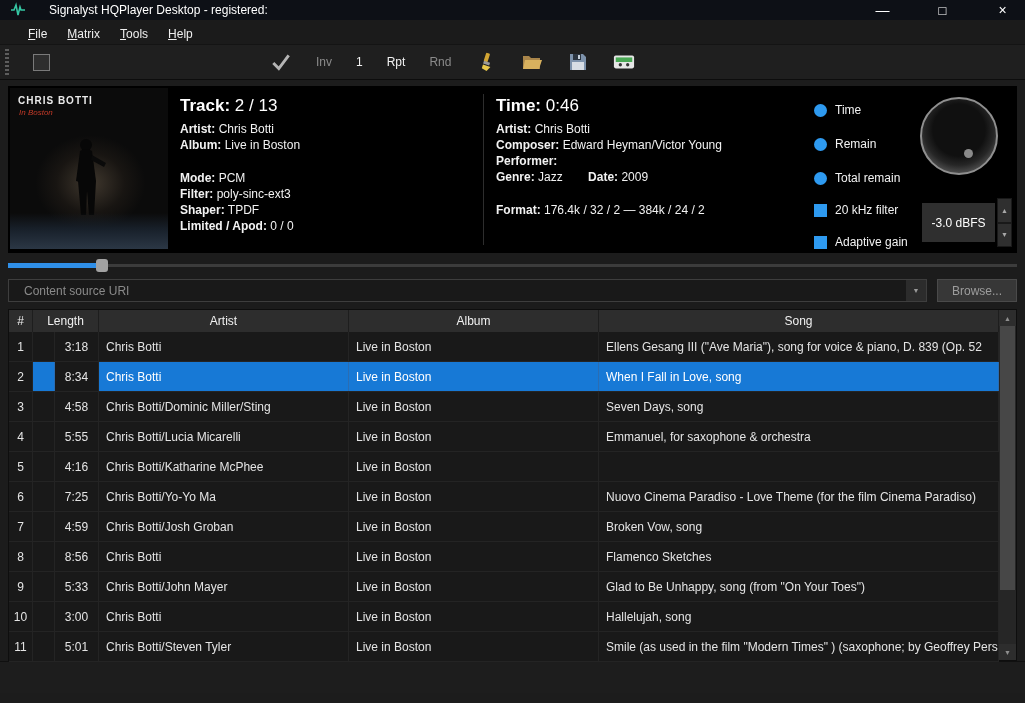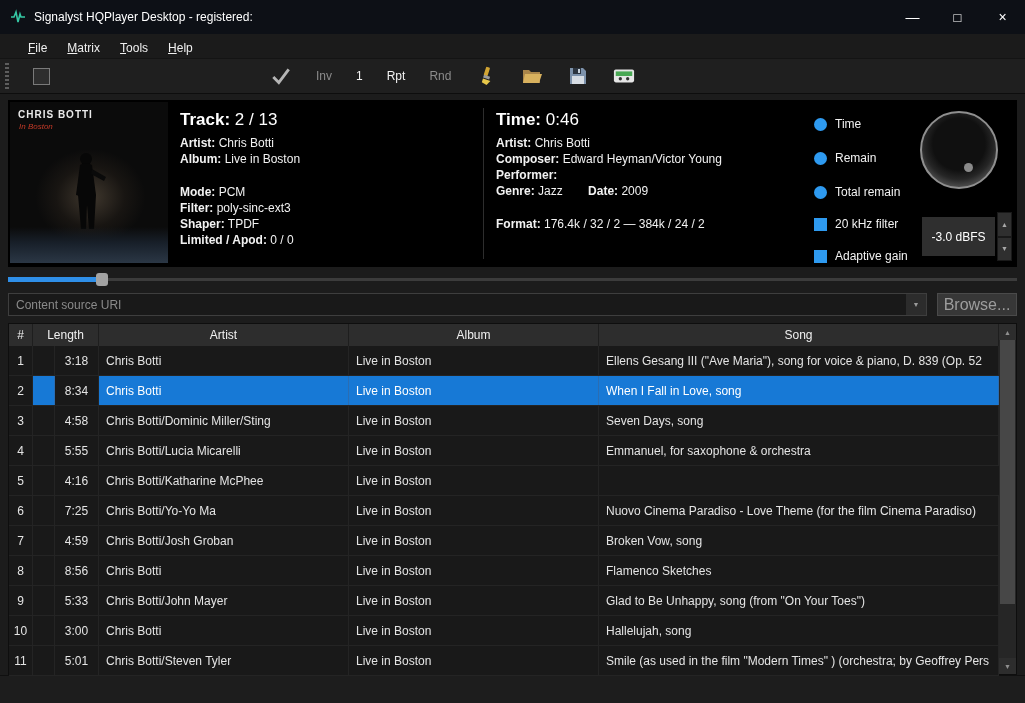--- a/index.html
+++ b/index.html
@@ -1,20 +1,20 @@
 <!DOCTYPE html>
 <html><head>
 <meta charset="utf-8">
 <style>
   * { margin:0; padding:0; box-sizing:border-box; }
   html,body { width:1025px; height:703px; overflow:hidden; }
   body { font-family:"Liberation Sans", sans-serif; background:#1c1c1c; color:#e8e8e8; font-size:12px; }
 
   
-  .titlebar { height:34px; background:#0d1016; display:flex; align-items:center; }
+  .titlebar { height:20px; background:#0d1016; display:flex; align-items:center;gap:15px; }
   .app-icon { width:16px; height:16px; margin:0 8px 0 10px; }
   .title-text { font-size:12px; color:#ffffff; }
   .tb-spacer { flex:1; }
   .tb-btn { width:45px; height:30px; display:flex; align-items:center; justify-content:center; color:#fff; font-size:14px; cursor:default; }
   .tb-btn.max { font-size:13px; }
 
   
   .menubar { height:25px; background:#1b1b1b; display:flex; align-items:flex-end; padding-left:18px; border-bottom:1px solid #141414; }
   .menu-item { display:inline-block; padding:3px 10px; color:#efefef; }
   .menu-item::first-letter { text-decoration:underline; }
@@ -67,26 +67,26 @@
   
   .seek { margin:6px 8px 0; height:12px; position:relative; }
   .seek-track { position:absolute; top:5px; left:0; right:0; height:3px; background:#3c3c3c; }
   .seek-fill  { position:absolute; top:4px; left:0; width:92px; height:5px; background:#2f8fe8; }
   .seek-thumb { position:absolute; top:0; left:88px; width:12px; height:13px; background:#a2a2a2; border-radius:3px; }
 
   
   .source-row { margin:8px 8px 0; display:flex; gap:10px; height:23px; }
   .combo { flex:1; position:relative; }
   .combo input { width:100%; height:23px; background:#191919; border:1px solid #3e3e3e; color:#cfcfcf;
-                 font:12px "Liberation Sans", sans-serif; padding:0 28px 0 7px; outline:none; }
+                 font:12px "Liberation Sans", sans-serif; padding:0 28px 0 15px; outline:none; }
   .combo input::placeholder { color:#8a8a8a; }
   .combo-arrow { position:absolute; right:1px; top:1px; width:20px; height:21px; background:#2c2c2c; color:#9a9a9a;
                  font-size:7px; display:flex; align-items:center; justify-content:center; }
   .browse-btn { width:80px; height:23px; background:#373737; border:1px solid #4a4a4a; color:#9d9d9d;
-                font-size:16px; display:flex; align-items:center; justify-content:center; }
+                font-size:12px; display:flex; align-items:center; justify-content:center; }
 
   
   .playlist { margin:7px 8px 0; height:352px; position:relative; background:#181818; border:1px solid #0e0e0e; }
   .pl-scroll { position:absolute; right:0; top:0; bottom:0; width:17px; background:#262626; display:flex; flex-direction:column; }
   .sb-btn { height:16px; display:flex; align-items:center; justify-content:center; color:#8f8f8f; font-size:7px; background:#2d2d2d; }
   .sb-track { flex:1; position:relative; }
   .sb-thumb { position:absolute; top:0; left:1px; right:1px; height:83%; background:#474747; }
   .pl-header { display:flex; height:22px; background:#2d2d2d; margin-right:17px; }
   .hc { display:flex; align-items:center; justify-content:center; color:#f0f0f0; border-right:1px solid #1e1e1e; font-size:12px; }
   .hc.h-num { width:24px; } .hc.h-len { width:66px; } .hc.h-art { width:250px; } .hc.h-alb { width:250px; } .hc.h-son { flex:1; }
@@ -383,21 +383,21 @@
         <div class="c art">Chris Botti</div>
         <div class="c alb">Live in Boston</div>
         <div class="c son">Hallelujah, song</div>
       </div>
       <div class="pl-row">
         <div class="c num">11</div>
         <div class="c ind"></div>
         <div class="c len">5:01</div>
         <div class="c art">Chris Botti/Steven Tyler</div>
         <div class="c alb">Live in Boston</div>
-        <div class="c son">Smile (as used in the film "Modern Times" ) (orchestra; by Geoffrey Pers</div>
+        <div class="c son">Smile (as used in the film "Modern Times" ) (saxophone; by Geoffrey Pers</div>
       </div>
     </div>
   <div class="pl-scroll">
     <div class="sb-btn">▲</div>
     <div class="sb-track">
       <div class="sb-thumb"></div>
     </div>
     <div class="sb-btn">▼</div>
   </div>
 </div>

